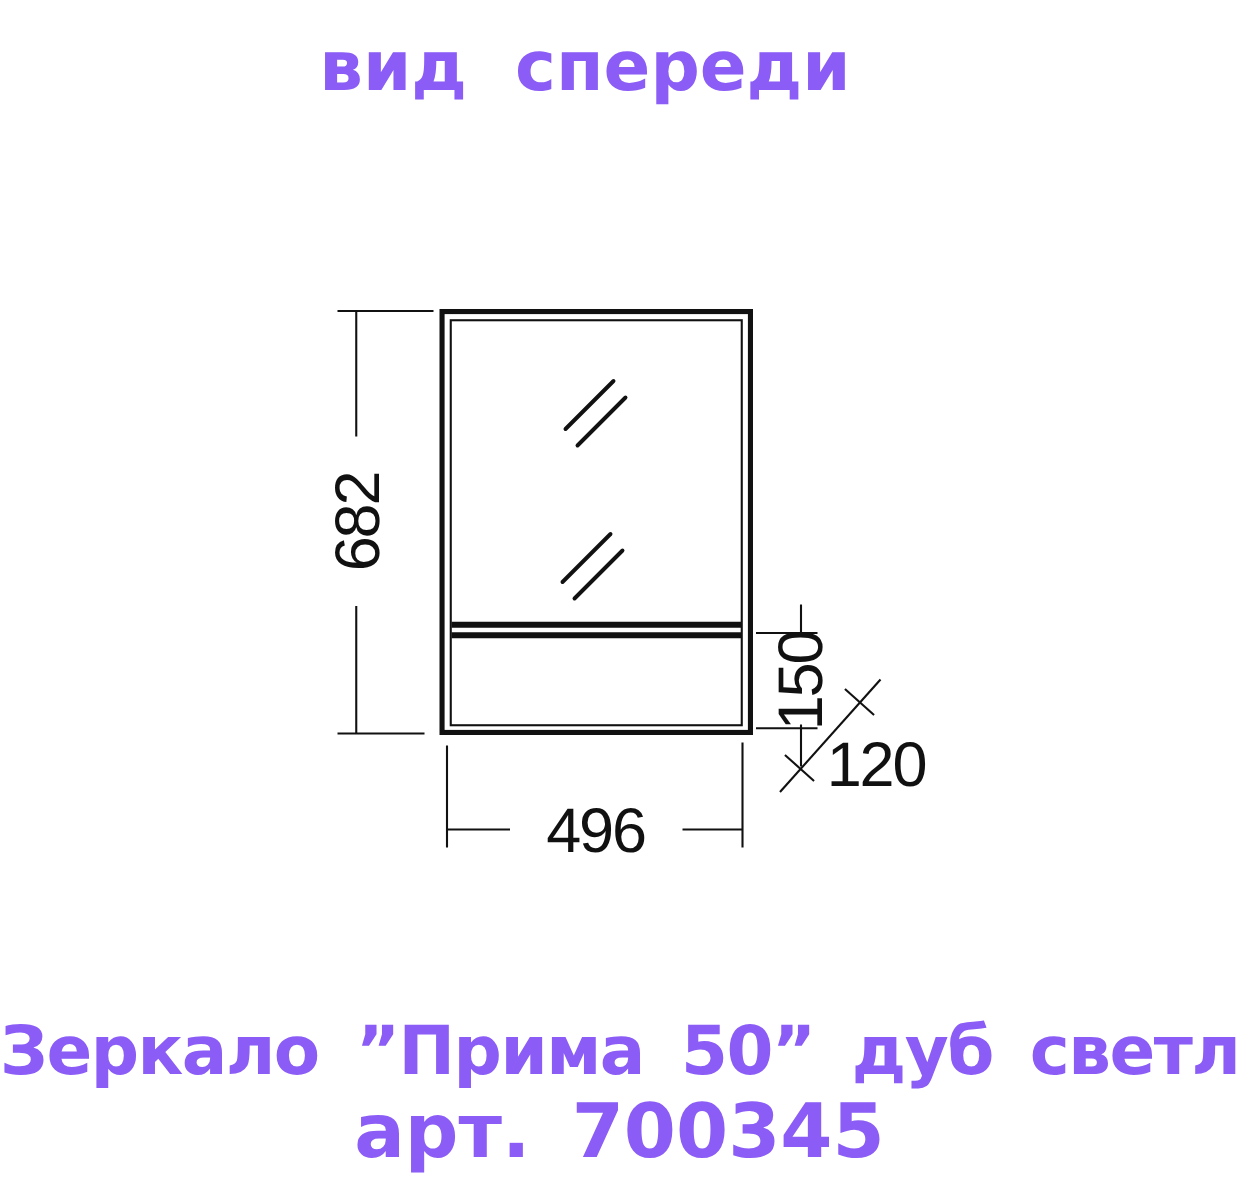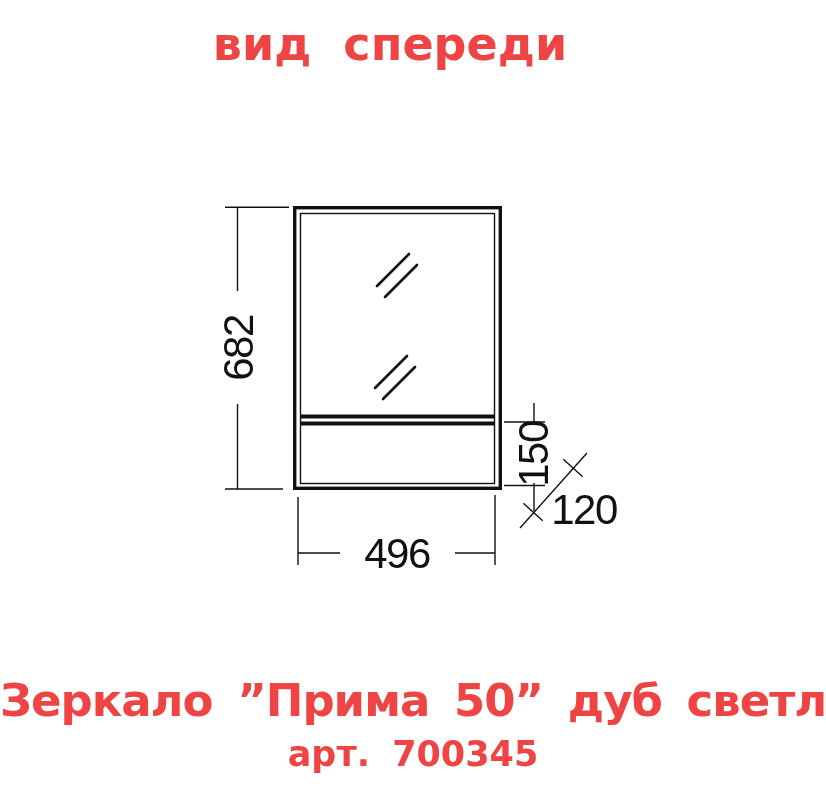--- a/index.html
+++ b/index.html
@@ -3,21 +3,21 @@
 <meta charset="utf-8">
 <style>
   html, body { margin: 0; padding: 0; }
   #canvas {
     position: relative;
     width: 826px;
     height: 802px;
     background: #ffffff;
     overflow: hidden;
     font-family: "DejaVu Sans", sans-serif;
-    color: #ef4444;
+    color: #8b5cf6;
   }
   .title {
     position: absolute;
     top: 18px;
     left: 0;
     width: 780px;
     text-align: center;
     font-size: 46px;
     line-height: 53px;
     font-weight: 600;
@@ -34,21 +34,21 @@
     font-weight: 600;
     white-space: nowrap;
   }
   .caption .line1 {
     font-size: 45px;
     line-height: 54px;
     letter-spacing: -1px;
     word-spacing: 10px;
   }
   .caption .line2 {
-    font-size: 35px;
+    font-size: 50px;
     line-height: 52px;
     letter-spacing: 0px;
     word-spacing: 10px;
   }
   svg.drawing { position: absolute; left: 0; top: 0; }
   .stroke-thick { stroke: #111111; stroke-width: 3.4; fill: none; }
   .stroke-thin  { stroke: #111111; stroke-width: 1.4; fill: none; }
   .stroke-shelf { stroke: #111111; stroke-width: 4;   fill: none; }
   .stroke-hatch { stroke: #111111; stroke-width: 2.6; fill: none; stroke-linecap: round; }
   .dim-text {

